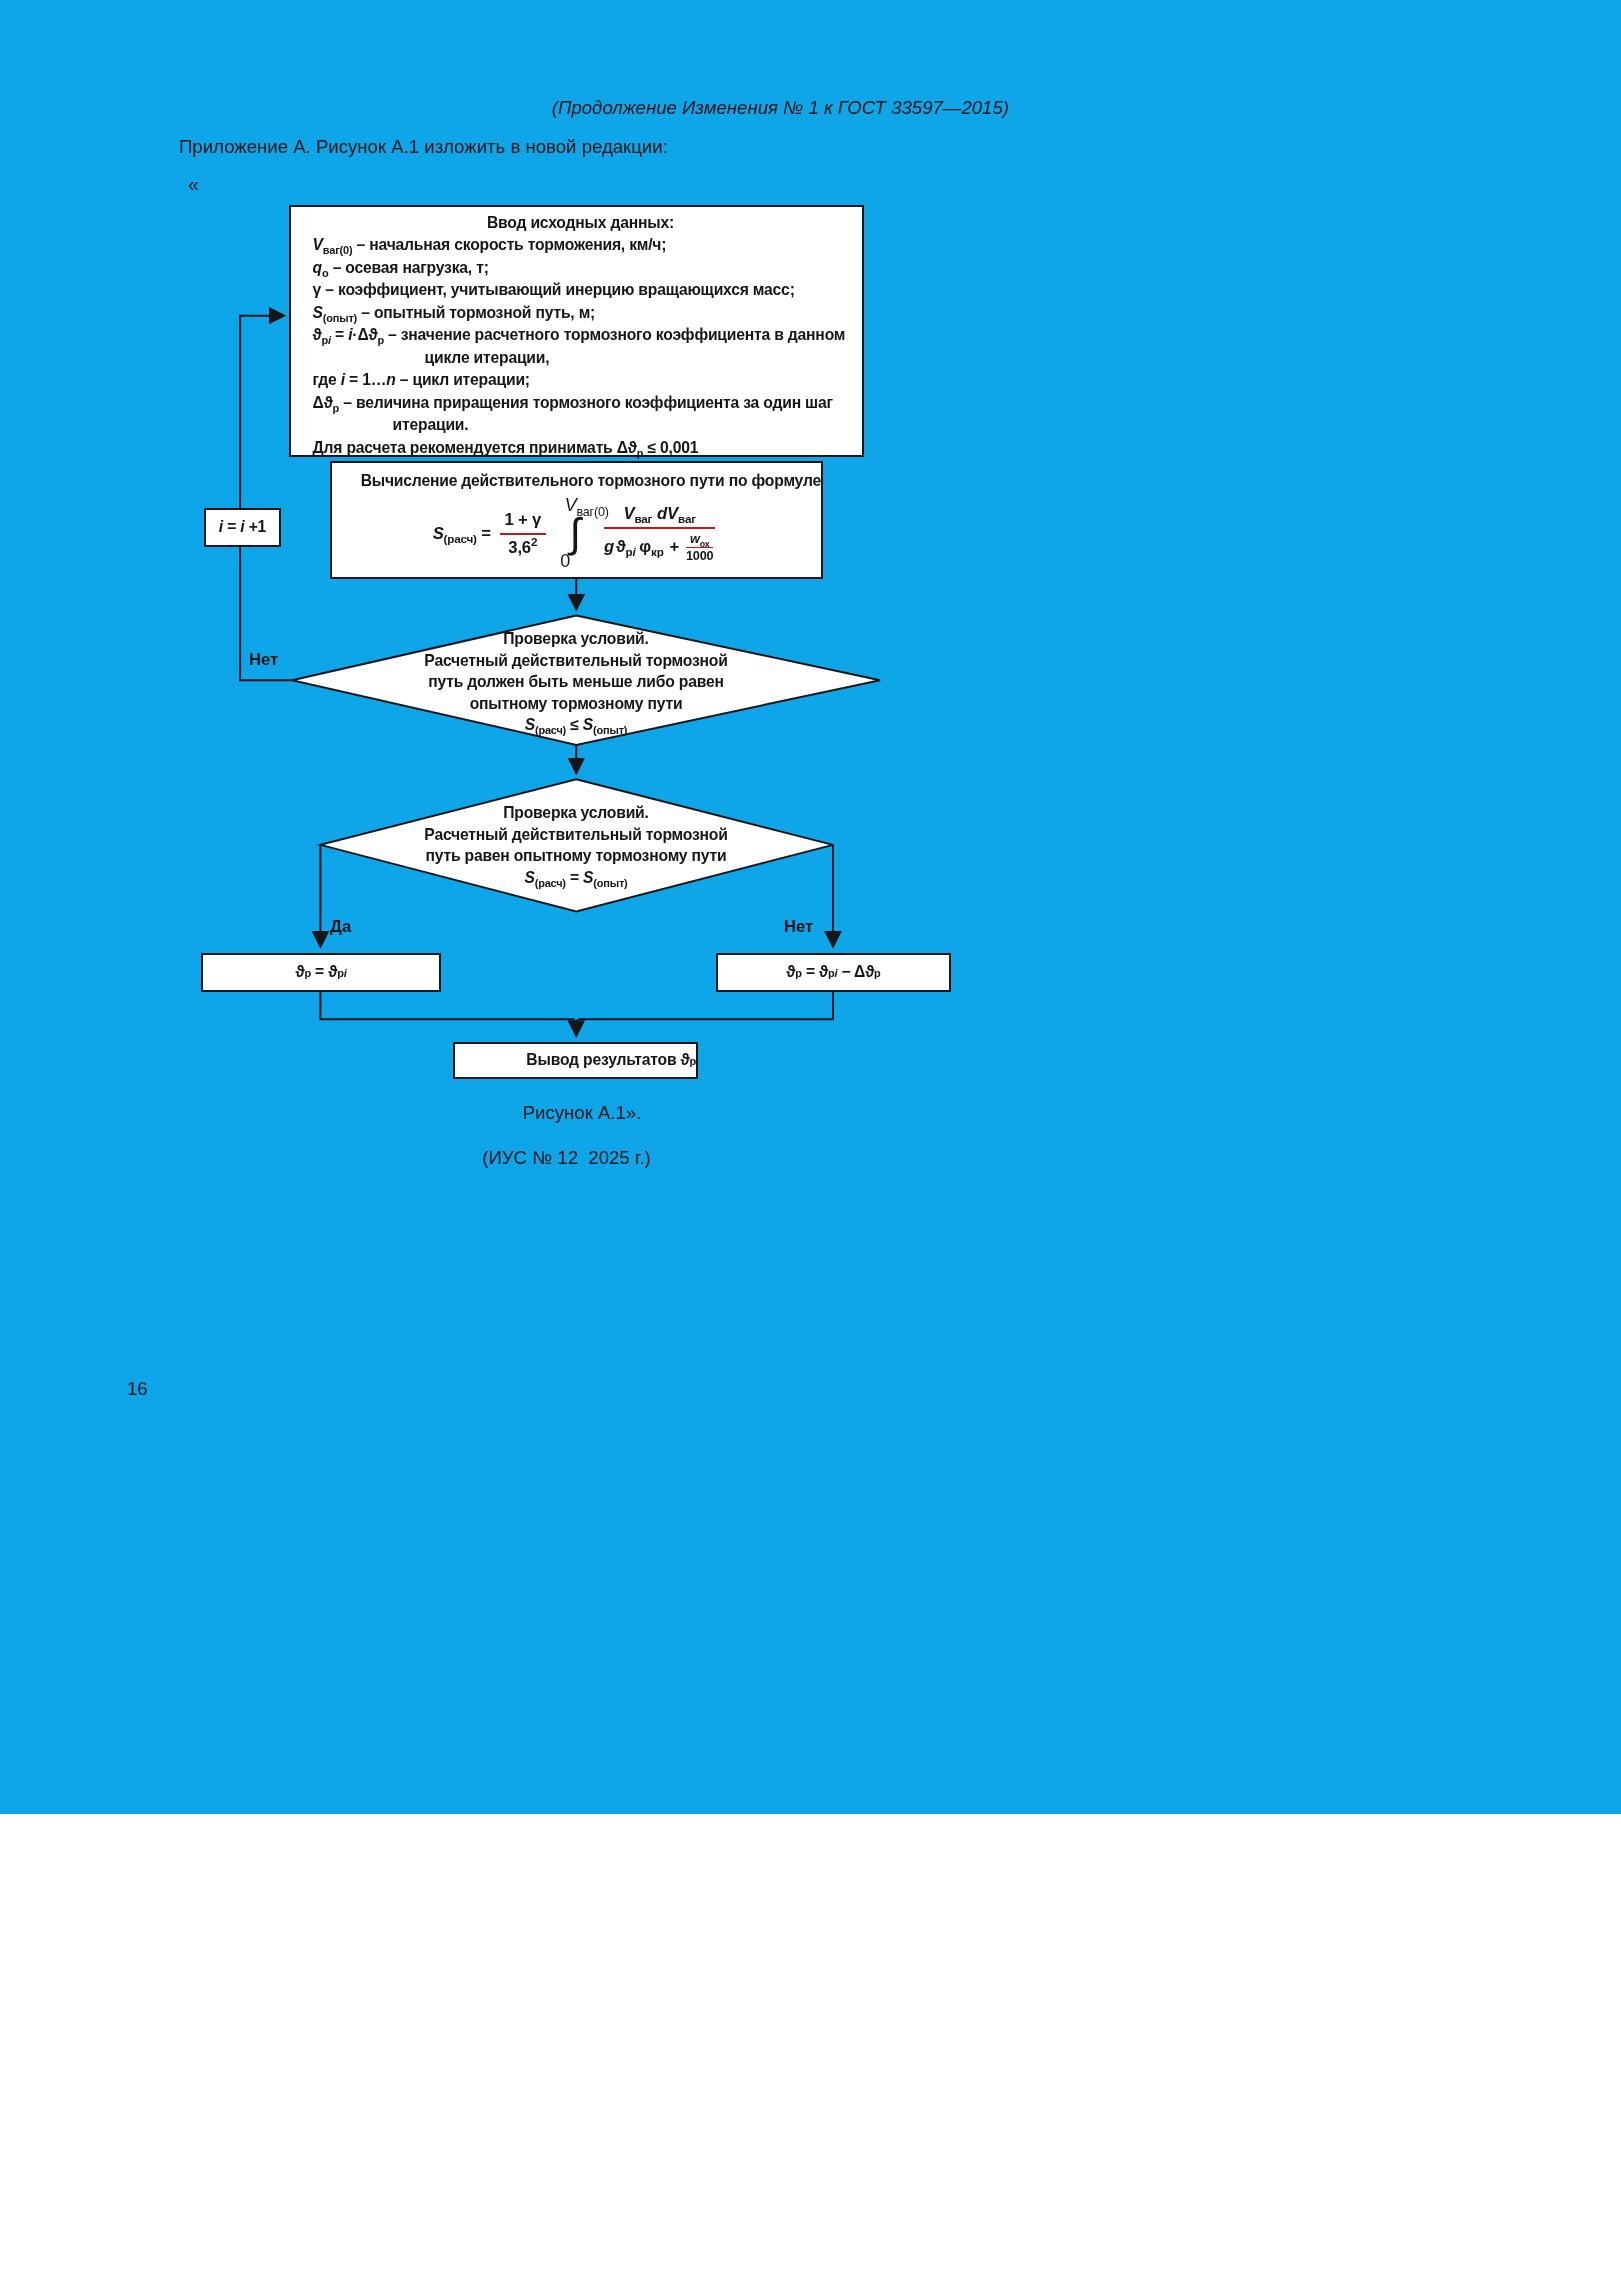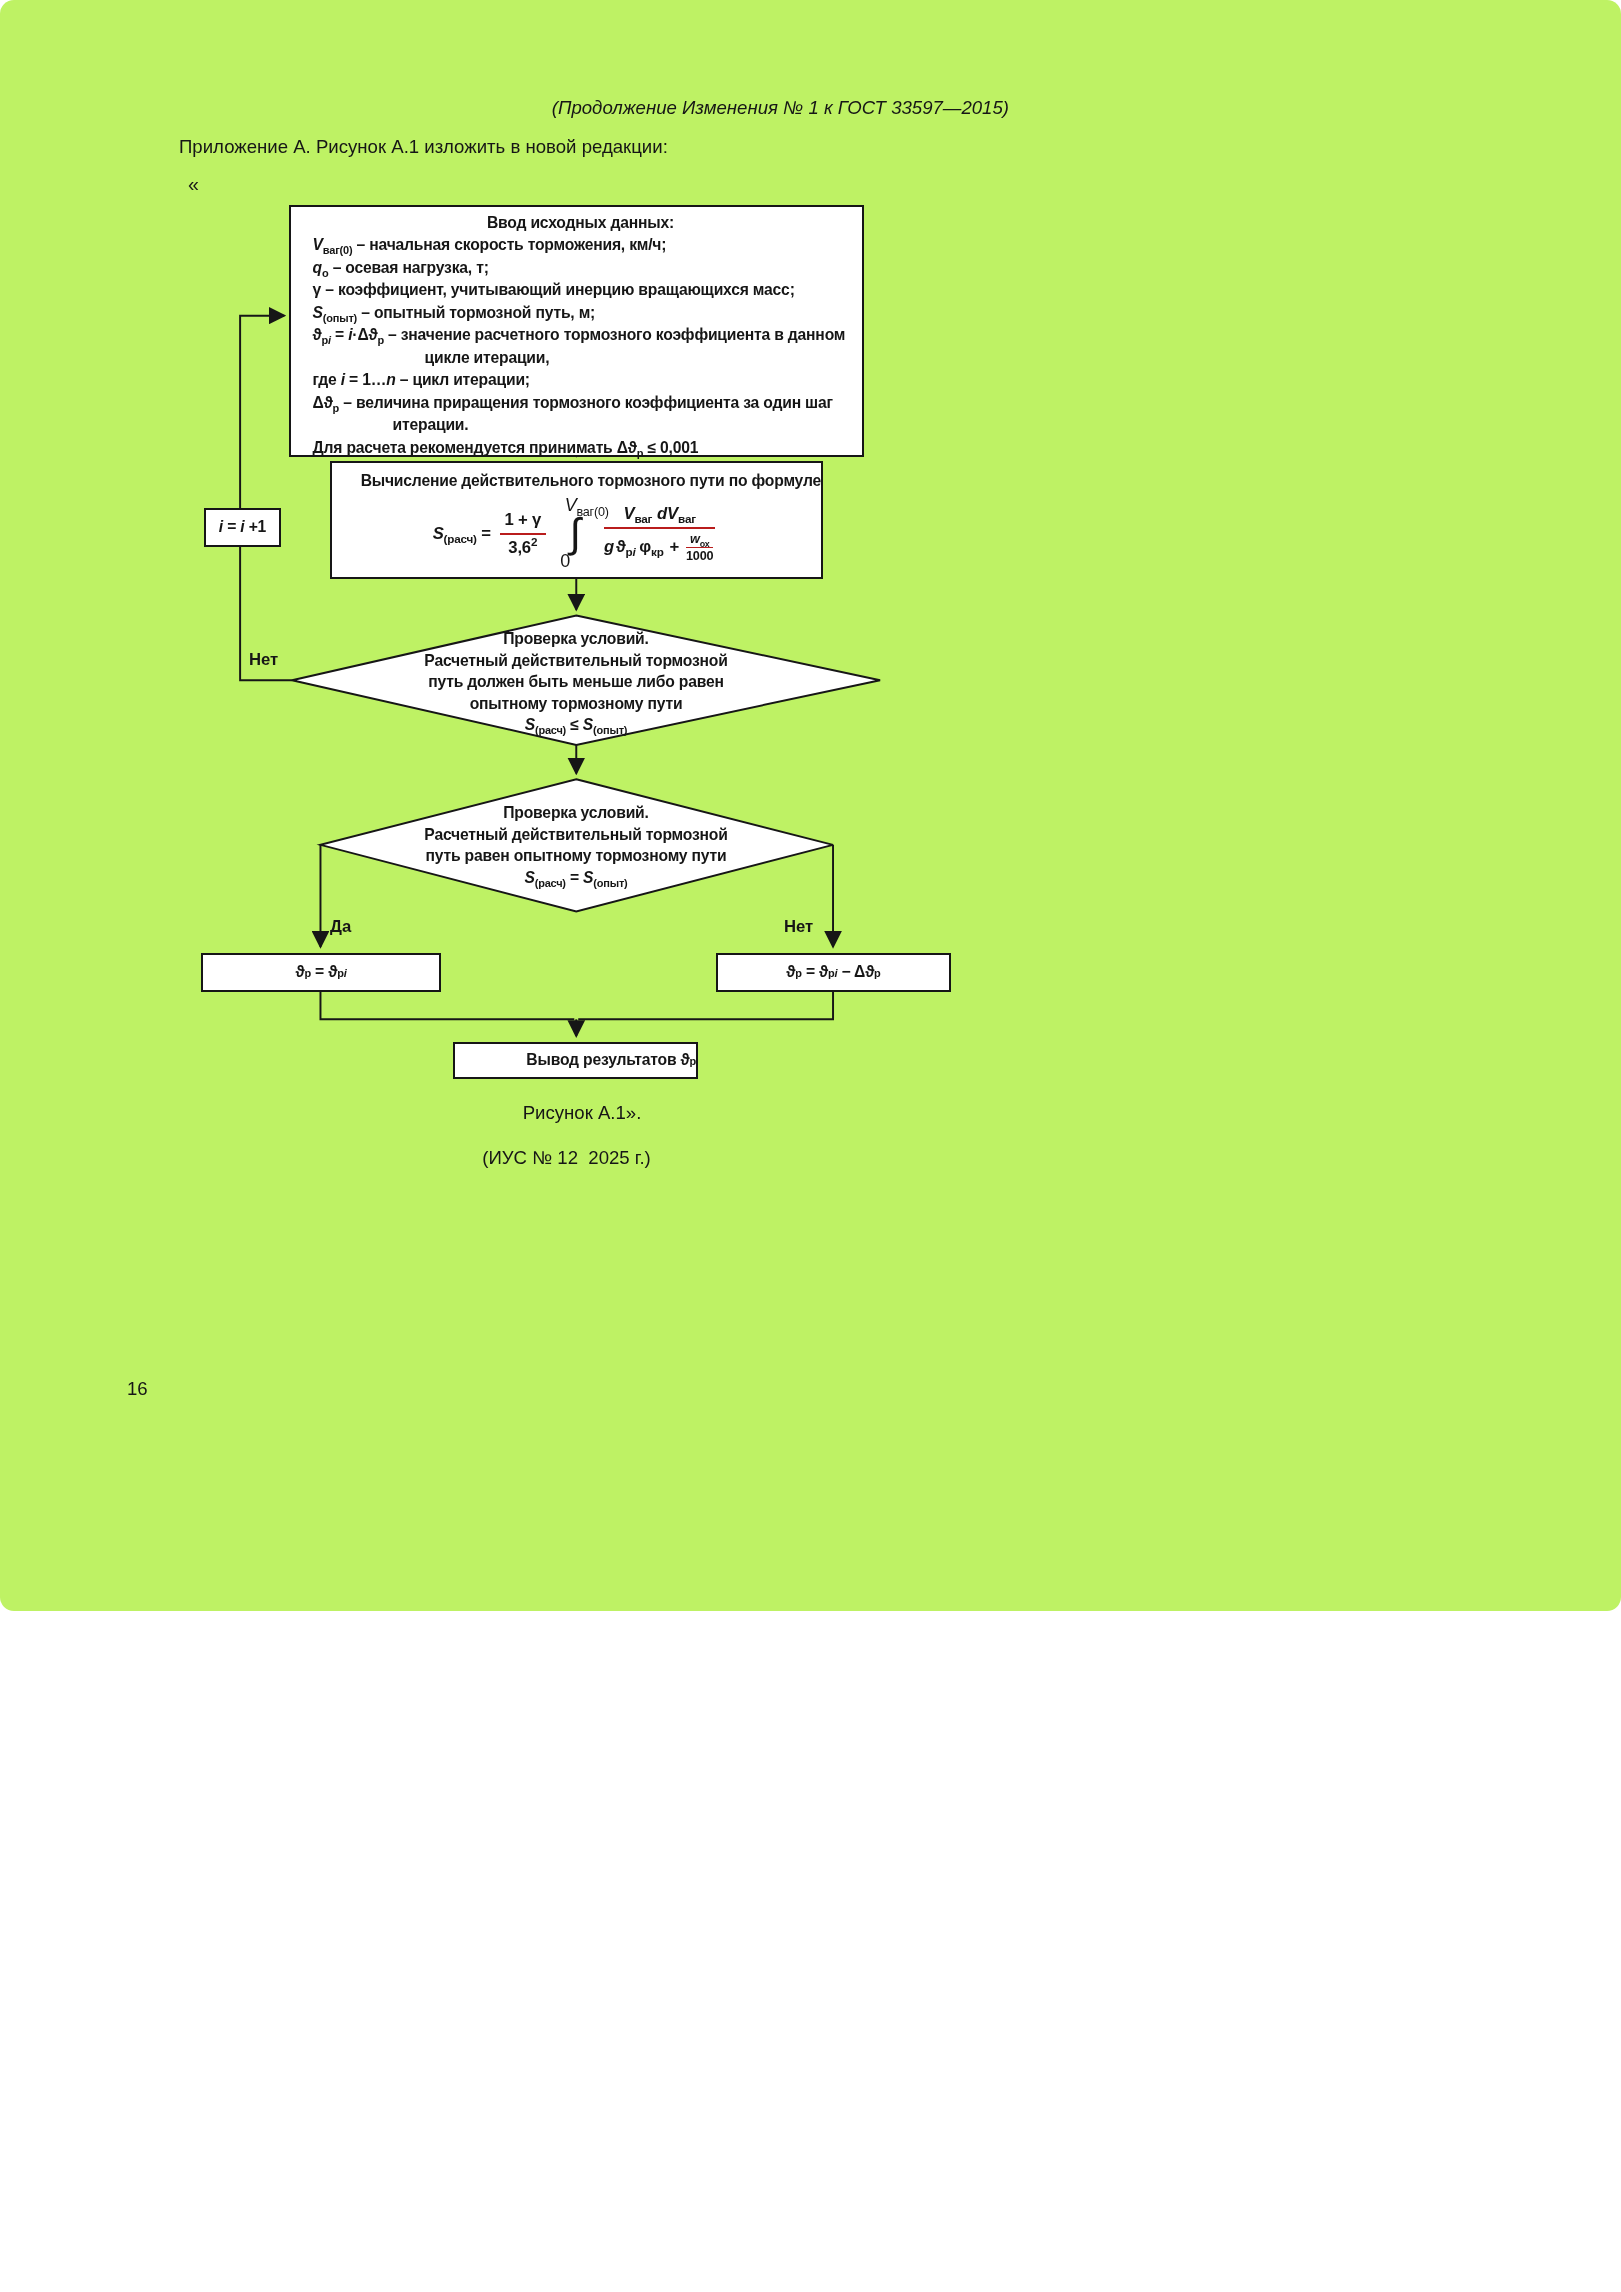--- a/index.html
+++ b/index.html
@@ -1,21 +1,20 @@
 <!DOCTYPE html>
 <html><head>
 <meta charset="utf-8">
 <style>
   * { box-sizing: border-box; }
   html,body { margin:0; padding:0; background:#fff; }
   .page {
-    position:relative; width:1621px; height:1611px; background:#bef264;
+    position:relative; width:1621px; height:1814px; background:#0ea5e9;
     color:#161616; font-family:"Liberation Sans","DejaVu Sans",sans-serif;
     overflow:hidden;
-    border-radius:14px;
   }
   .it { font-style:italic; }
   sub, sup { font-size:70%; line-height:0; }
 
   .header-note { position:absolute; top:97px; left:421px; width:588px; text-align:right; font-style:italic; font-size:18.6px; white-space:pre; }
   .intro      { position:absolute; top:136px; left:179px; font-size:18.6px; white-space:pre; }
   .open-quote { position:absolute; top:173px; left:188px; font-size:19.6px; }
   .caption    { position:absolute; top:1102px; left:435px; width:294px; text-align:center; font-size:18.6px; white-space:pre; }
   .ius        { position:absolute; top:1147px; left:400px; width:333px; text-align:center; font-size:18.6px; white-space:pre; }
   .pagenum    { position:absolute; top:1378px; left:127px; font-size:18.6px; }

